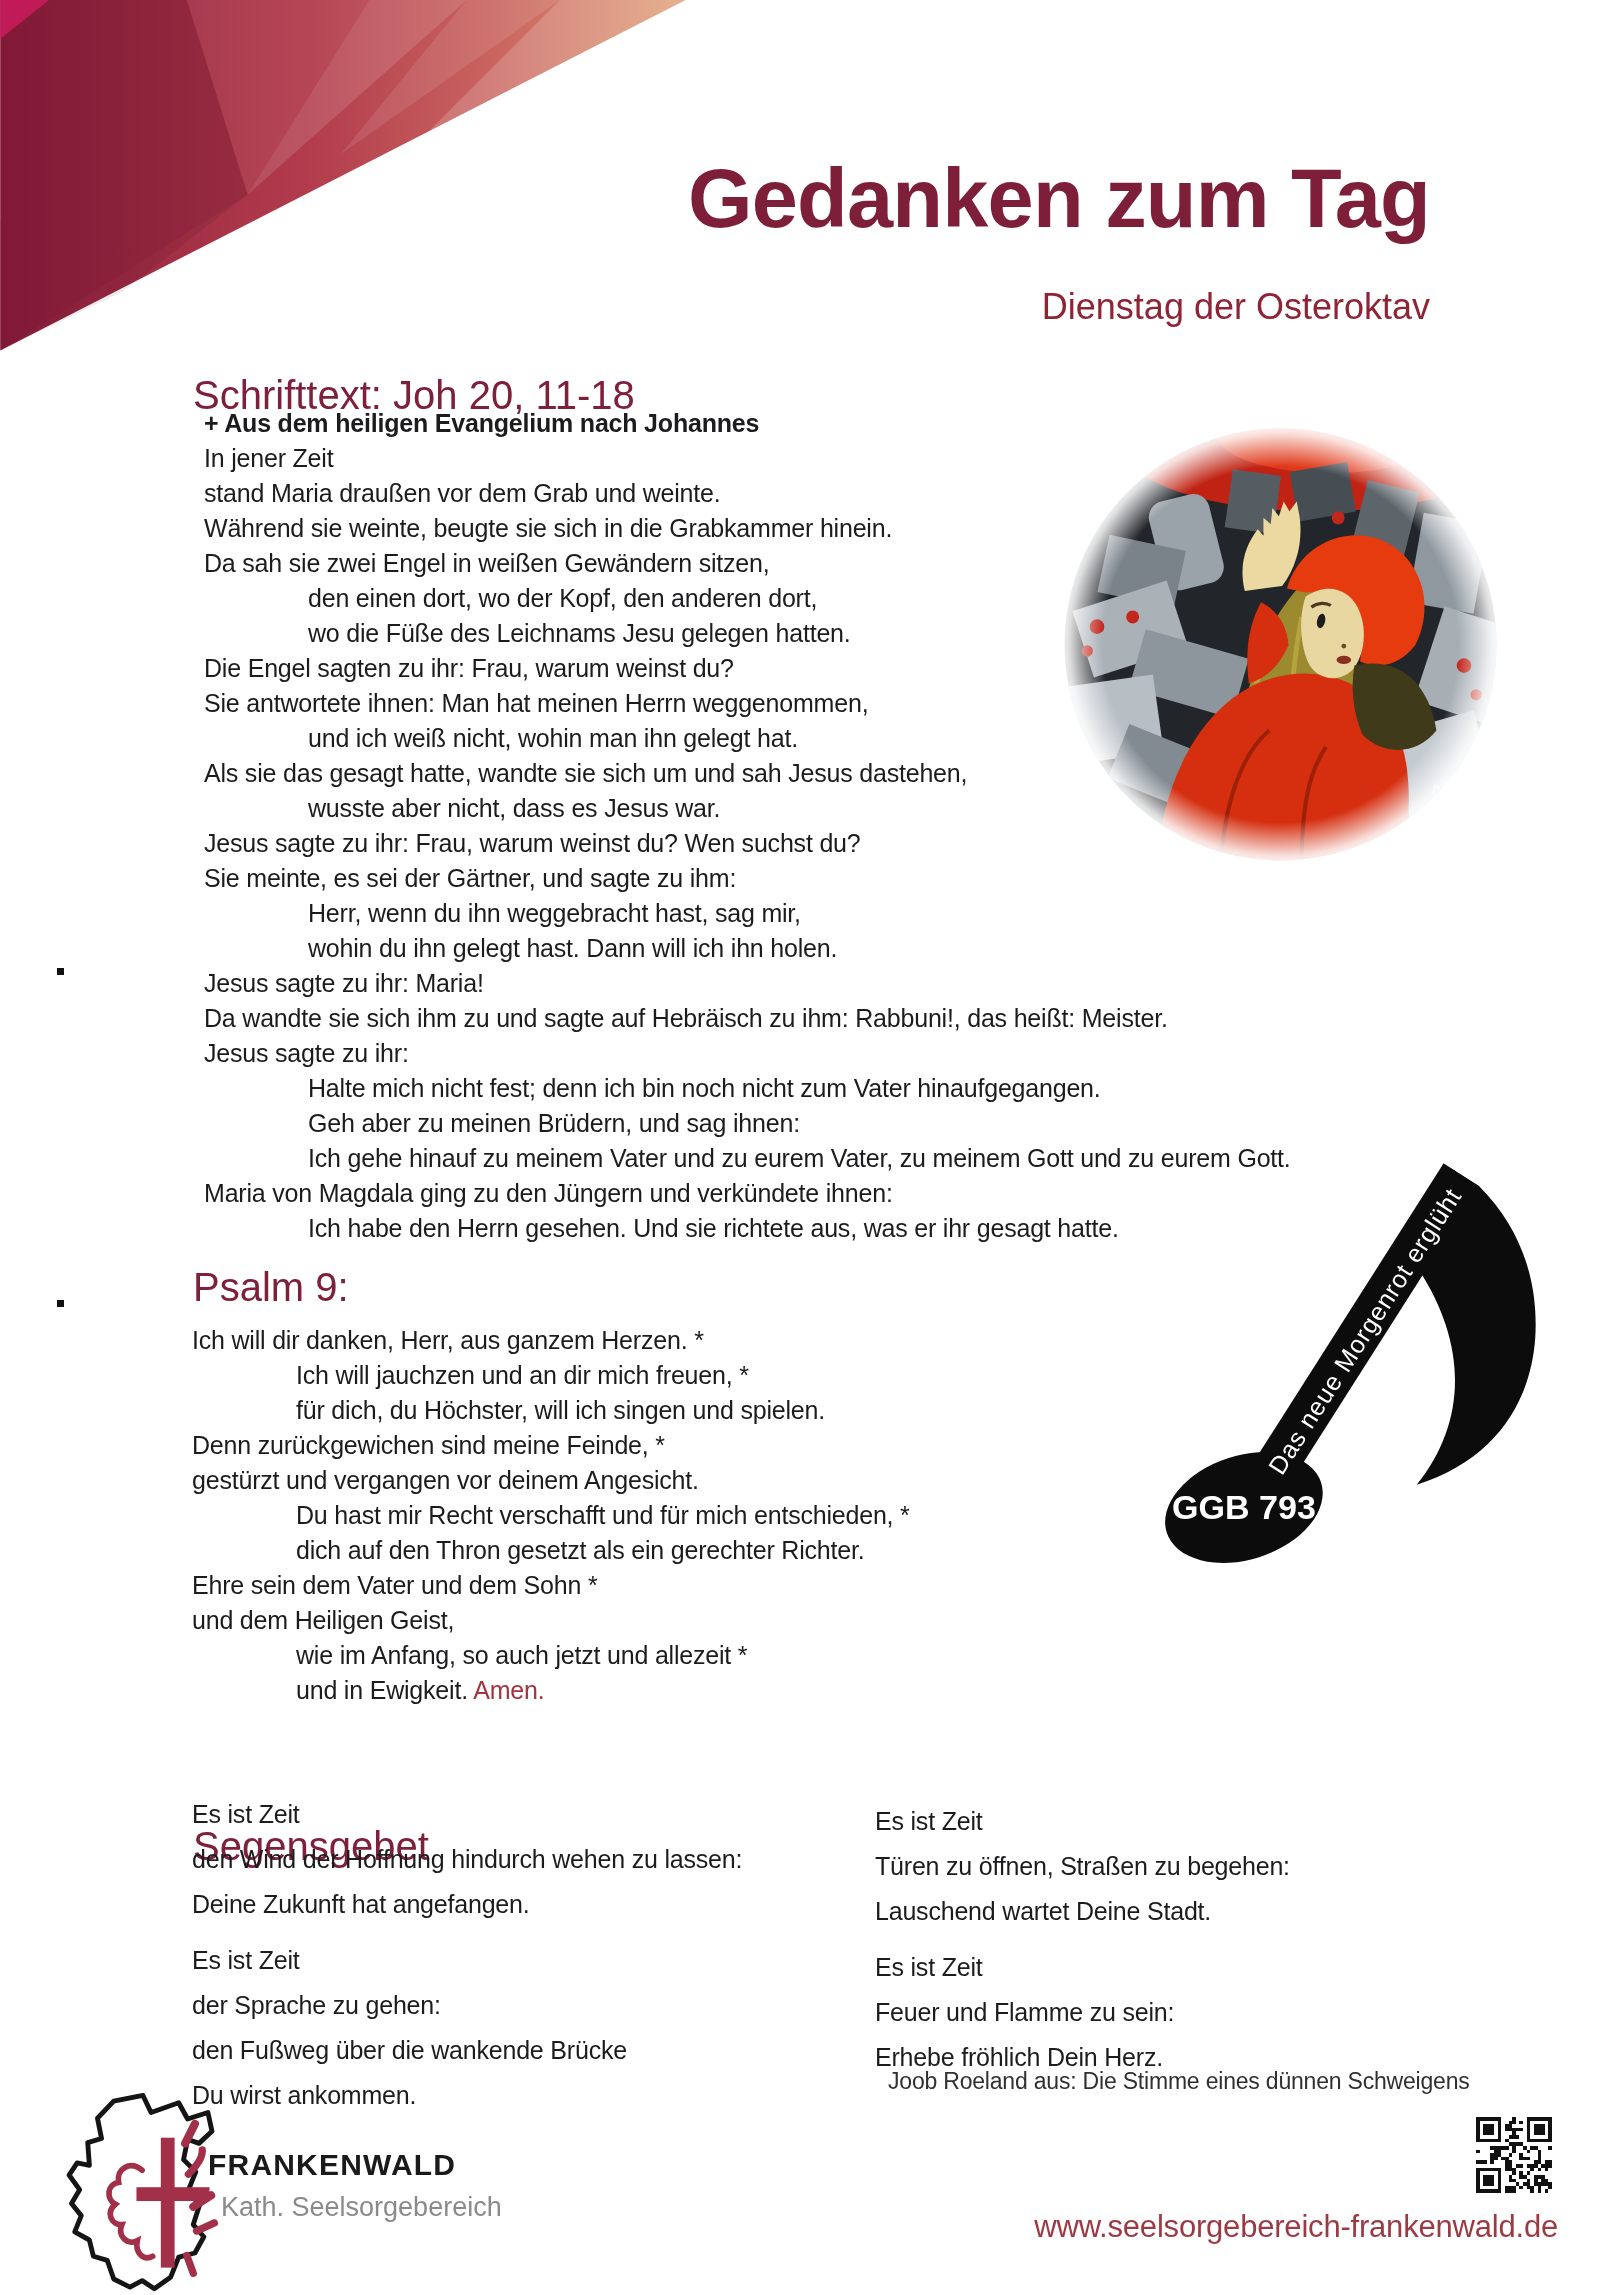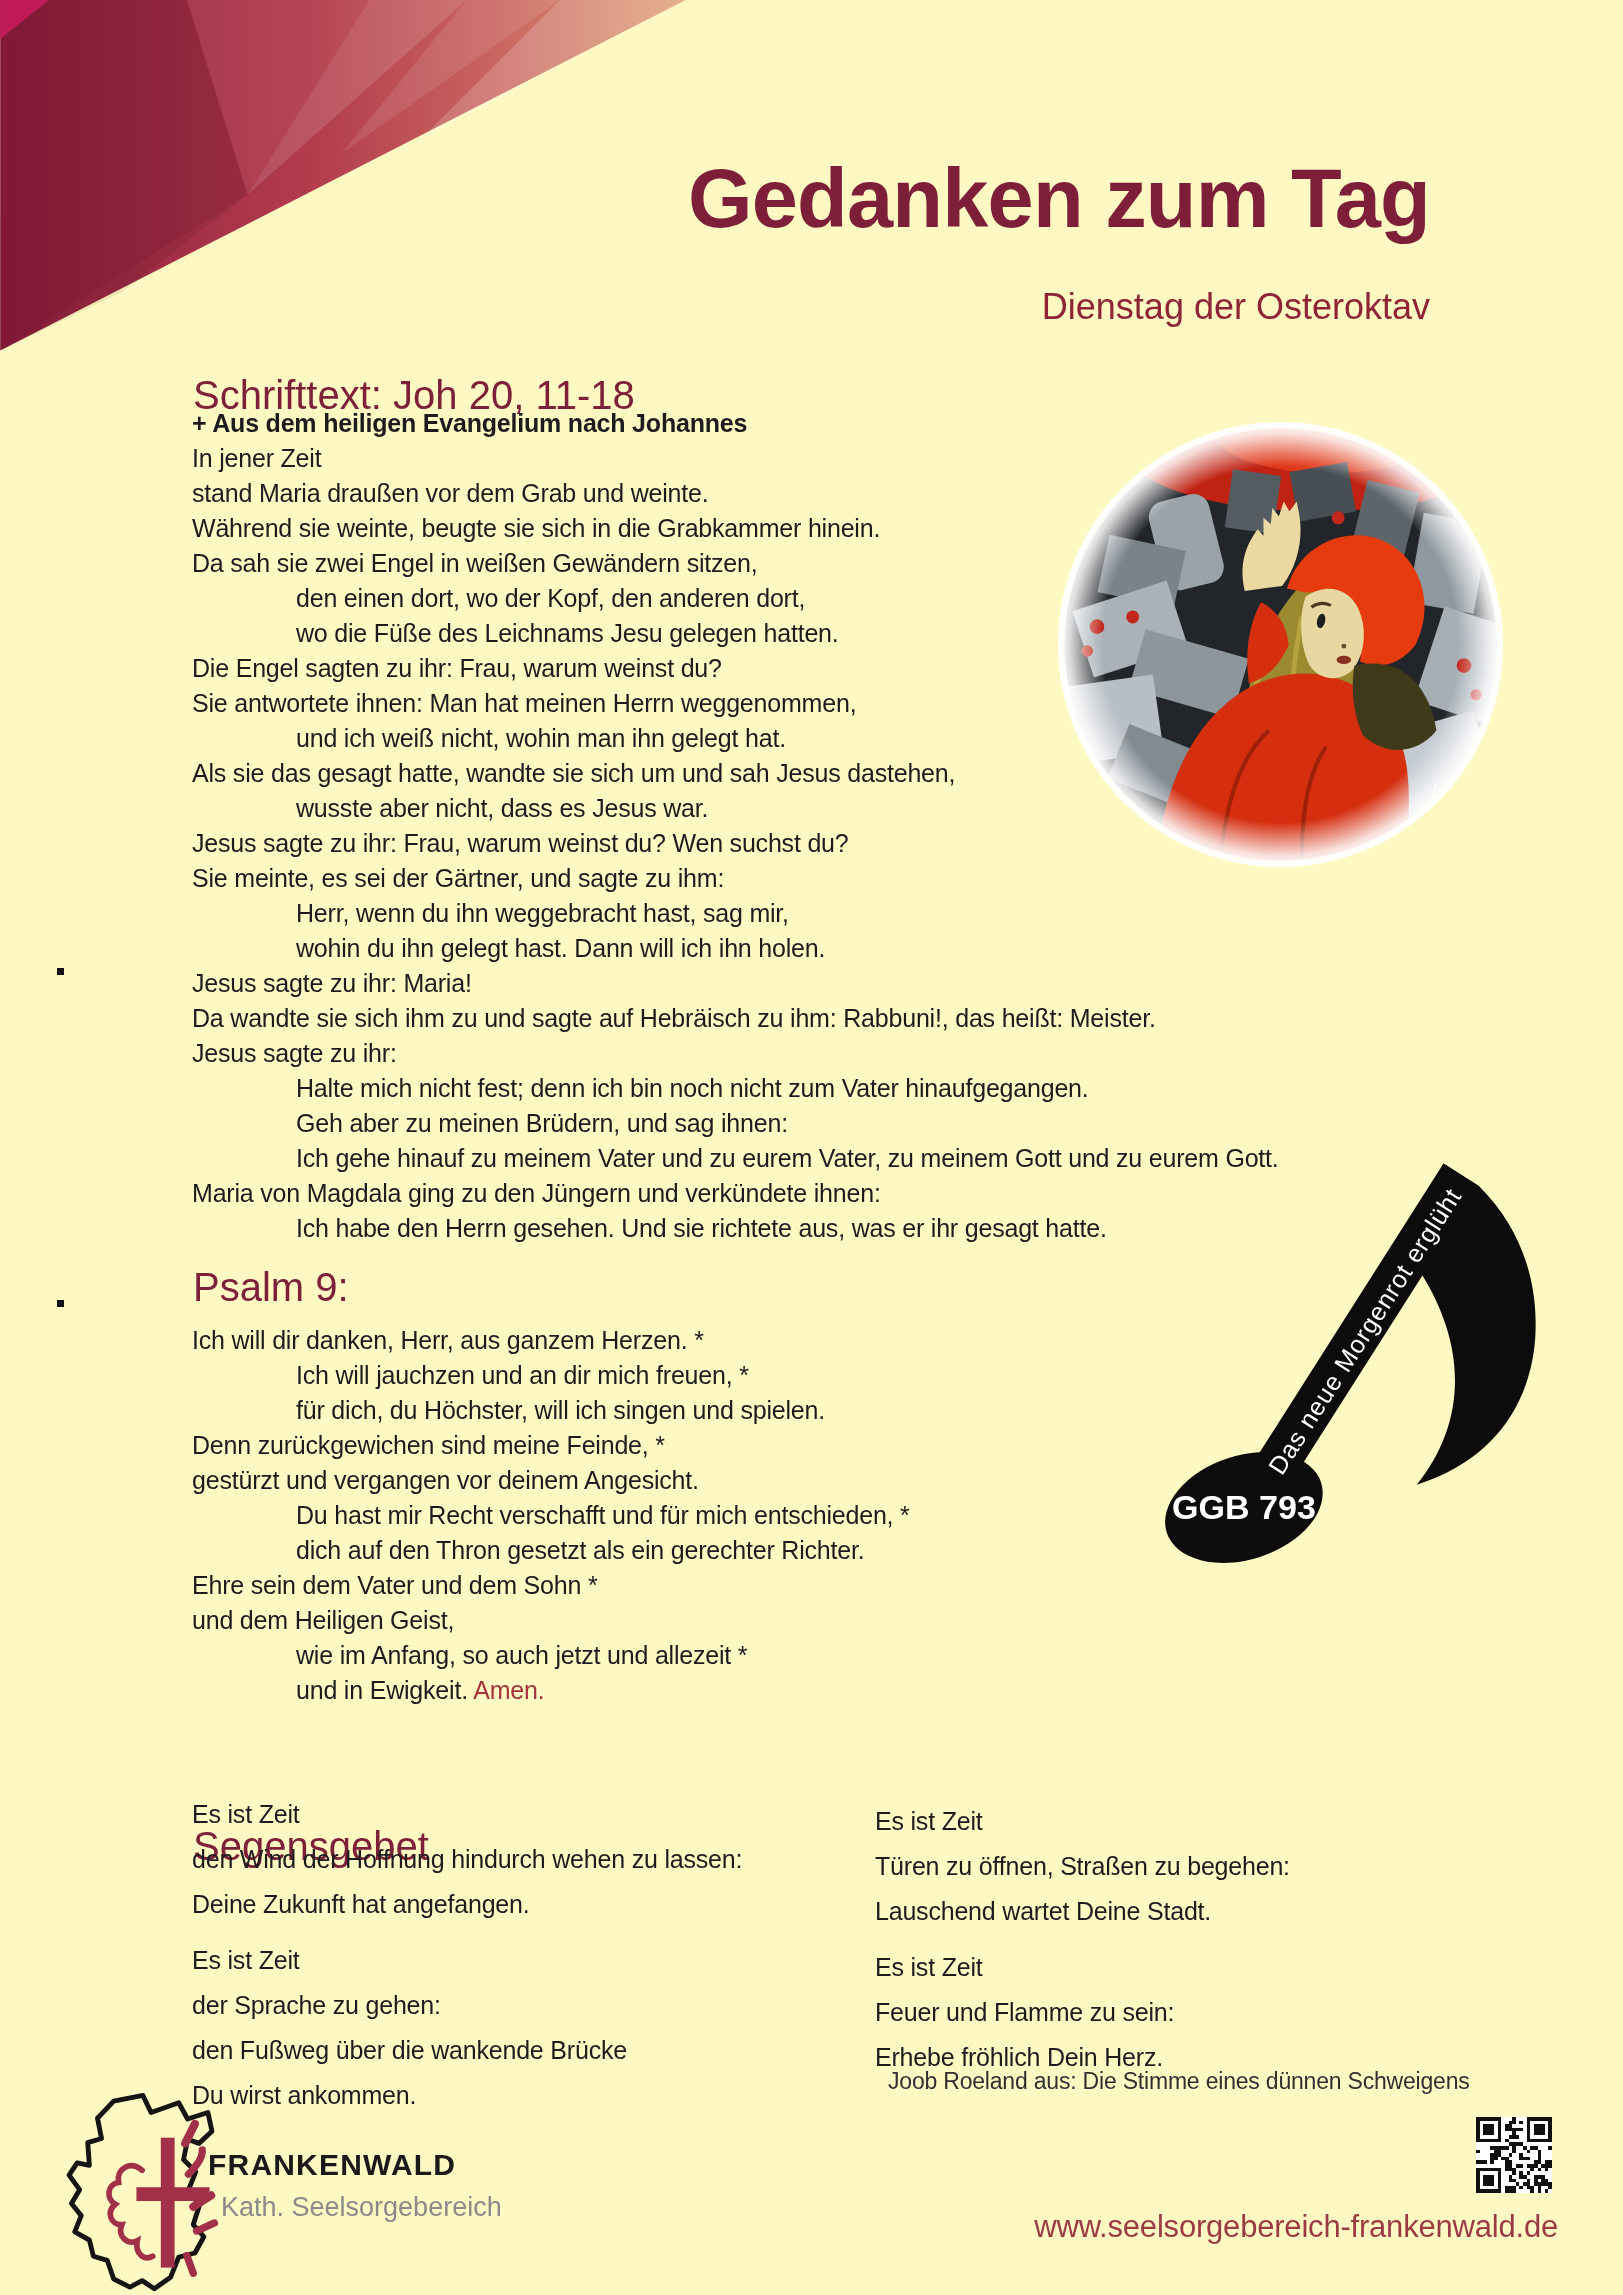--- a/index.html
+++ b/index.html
@@ -1,19 +1,19 @@
 <!DOCTYPE html>
 <html style="font-size:13px"><head>
 <meta charset="utf-8">
 <style>
   html,body{margin:0;padding:0;background:#e8e8e8;}
   .page{
     position:relative;
     width:1623px;height:2295px;
-    background:#fef9c3;
+    background:#ffffff;
     overflow:hidden;
     font-family:"Liberation Sans", sans-serif;
     color:#1c1c1e;
   }
   .abs{position:absolute;}
   
   .doc-title{
     top:151px; right:193px;
     font-size:83px; font-weight:bold;
     color:#7e1f3a; letter-spacing:-0.8px; white-space:nowrap;
@@ -80,21 +80,21 @@
     <polygon points="455,0 575,0 305,240" fill="rgba(255,255,255,0.13)"></polygon>
     <polygon points="575,0 690,0 420,190" fill="rgba(255,255,255,0.10)"></polygon>
     <polygon points="690,0 845,0 520,170" fill="rgba(255,255,255,0.18)"></polygon>
     <polygon points="0,432 305,240 150,360" fill="rgba(0,0,0,0.08)"></polygon>
   </svg>
 
   <div class="abs doc-title">Gedanken zum Tag</div>
   <div class="abs doc-subtitle">Dienstag der Osteroktav</div>
 
   <div class="abs section-heading" style="left:193px;top:373px;">Schrifttext: Joh 20, 11-18</div>
-  <div class="abs textblock" style="left:192px;top:406px;">
+  <div class="abs textblock" style="left:204px;top:406px;">
       <div class="line bold">+ Aus dem heiligen Evangelium nach Johannes</div>
       <div class="line">In jener Zeit</div>
       <div class="line">stand Maria draußen vor dem Grab und weinte.</div>
       <div class="line">Während sie weinte, beugte sie sich in die Grabkammer hinein.</div>
       <div class="line">Da sah sie zwei Engel in weißen Gewändern sitzen,</div>
       <div class="line indent">den einen dort, wo der Kopf, den anderen dort,</div>
       <div class="line indent">wo die Füße des Leichnams Jesu gelegen hatten.</div>
       <div class="line">Die Engel sagten zu ihr: Frau, warum weinst du?</div>
       <div class="line">Sie antwortete ihnen: Man hat meinen Herrn weggenommen,</div>
       <div class="line indent">und ich weiß nicht, wohin man ihn gelegt hat.</div>

